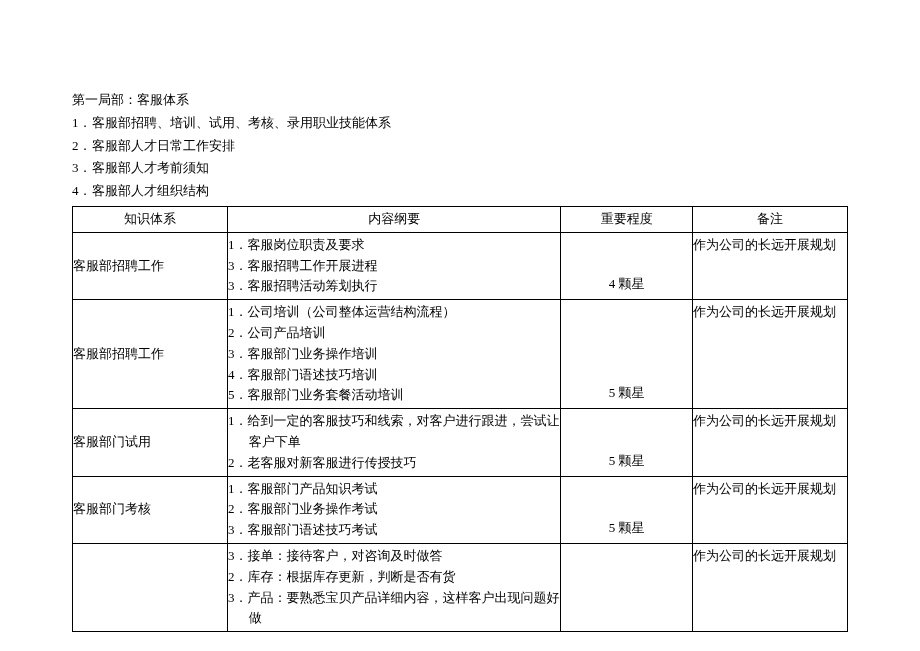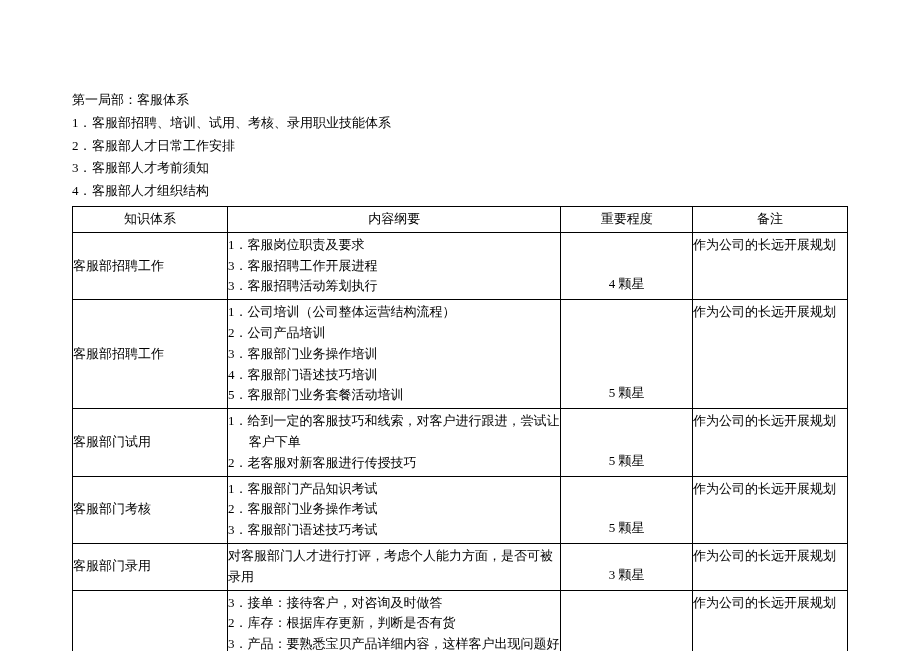--- a/index.html
+++ b/index.html
@@ -108,26 +108,20 @@
           <ol>
             <li>1．客服部门产品知识考试</li>
             <li>2．客服部门业务操作考试</li>
             <li>3．客服部门语述技巧考试</li>
           </ol>
         </td>
         <td class="importance">5 颗星</td>
         <td class="note-col">作为公司的长远开展规划</td>
       </tr>
       <tr>
-        <td class="sys-col">客服部门录用</td>
-        <td class="content">对客服部门人才进行打评，考虑个人能力方面，是否可被录用</td>
-        <td class="importance">3 颗星</td>
-        <td class="note-col">作为公司的长远开展规划</td>
-      </tr>
-      <tr>
         <td class="sys-col"></td>
         <td class="content">
           <ol>
             <li>3．接单：接待客户，对咨询及时做答</li>
             <li>2．库存：根据库存更新，判断是否有货</li>
             <li>3．产品：要熟悉宝贝产品详细内容，这样客户出现问题好做</li>
           </ol>
         </td>
         <td class="importance"></td>
         <td class="note-col">作为公司的长远开展规划</td>

